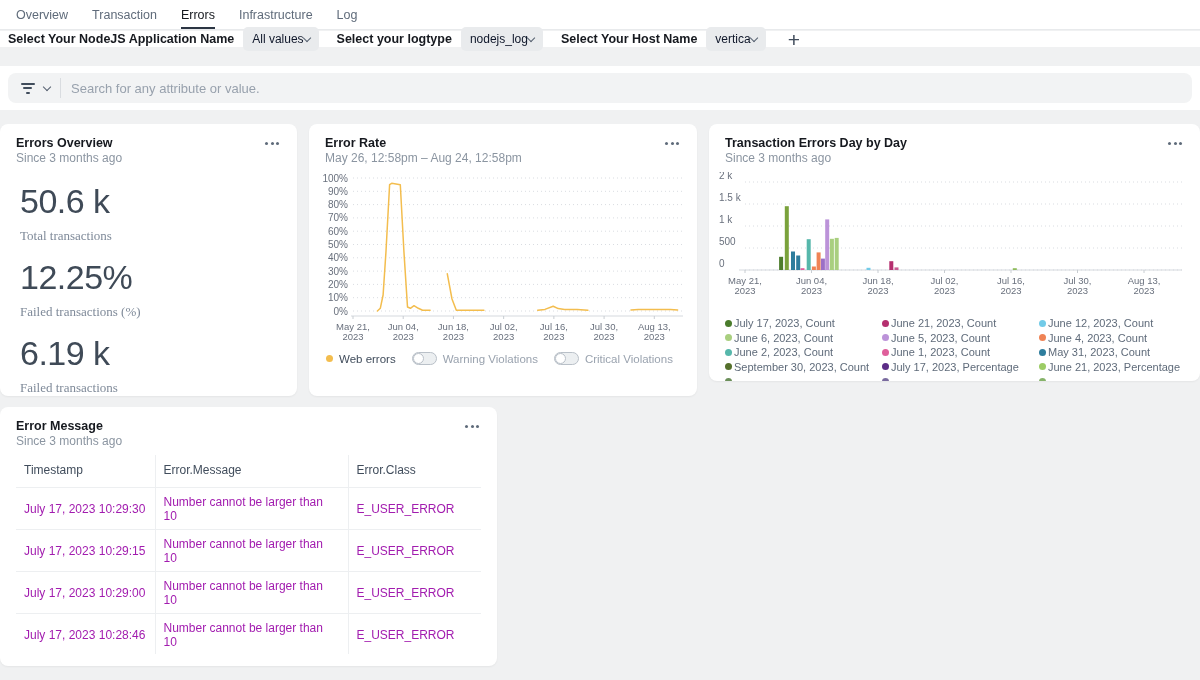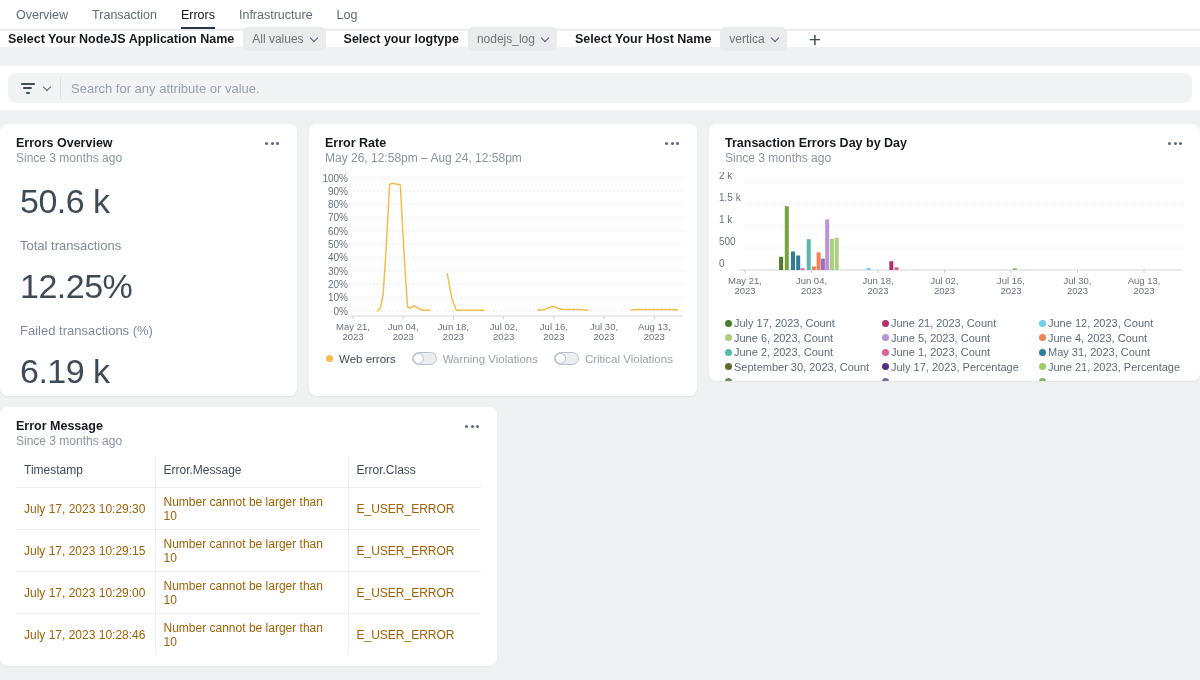--- a/index.html
+++ b/index.html
@@ -12,22 +12,22 @@
   .topnav { position:absolute; top:0; left:0; right:0; height:30px; background:#fff;
             border-bottom:1px solid #e8eaec; display:flex; align-items:stretch; padding-left:16px; gap:24px; }
   .tab { display:flex; align-items:center; font-size:12.5px; color:#5f6b7a; cursor:pointer;
          border-bottom:2px solid transparent; padding-top:2px; }
   .tab.active { color:#16191f; border-bottom-color:#2b3543; }
   
   .filters { position:absolute; top:31px; left:0; right:0; height:16px; background:#fff;
              display:flex; align-items:center; padding-left:8px; gap:18px; }
   .fgroup { display:flex; align-items:center; gap:9px; }
   .flabel { font-size:12.5px; font-weight:bold; color:#16191f; }
-  .pill { display:flex; align-items:center; gap:7px; background:#e9ebed; border:none; border-radius:5px;
-          padding:5px 9px; font-size:12px; color:#737373; font-family:inherit; cursor:pointer; }
+  .pill { display:flex; align-items:center; background:#e9ebed; border:none; border-radius:5px;
+          padding:5px 9px; font-size:12px; color:#0f172a; font-family:inherit; cursor:pointer; }
   .chev { width:6px; height:6px; border-right:1.5px solid #566070; border-bottom:1.5px solid #566070;
           transform:rotate(45deg); margin-top:-3px; flex-shrink:0; }
   .add-btn { background:none; border:none; font-size:21px; font-weight:300; color:#414d5c;
              margin-left:4px; cursor:pointer; line-height:1; font-family:inherit; }
   
   .search-strip { position:absolute; top:66px; left:0; right:0; height:44px; background:#fff; }
   .search-bar { margin:7px 8px; height:30px; background:#f2f3f4; border-radius:8px;
                 display:flex; align-items:center; padding:0 12px; gap:10px; }
   .funnel { display:flex; flex-direction:column; align-items:center; gap:2.5px; width:15px; }
   .funnel i { display:block; height:2px; background:#414d5c; border-radius:1px; }
@@ -45,41 +45,41 @@
   #panel-table    { left:0;   top:407px; width:497px; height:259px; }
   .p-title { position:absolute; top:12px; left:16px; font-size:12.5px; font-weight:bold; color:#16191f; }
   .p-sub   { position:absolute; top:27px; left:16px; font-size:12px; color:#8b95a1; }
   .meatball { position:absolute; top:14px; right:16px; width:18px; height:10px; border:none; background:none;
               cursor:pointer; display:flex; align-items:center; justify-content:center; gap:2.5px; }
   .meatball i { width:3px; height:3px; border-radius:50%; background:#5f6b7a; display:block; }
   
   .metrics { position:absolute; top:58px; left:20px; }
   .metric { margin-bottom:14px; }
   .metric .num { font-size:34px; color:#3f4a57; letter-spacing:-0.5px; line-height:38px; }
-  .metric .lbl { font-size:13px; color:#7f8a99; margin-top:18px; }
+  .metric .lbl { font-size:13px; color:#7f8a99; margin-top:8px;font-family:Liberation Serif, serif; }
   
   .chart-svg { position:absolute; left:8px; top:48px; }
   .rate-legend { position:absolute; left:17px; top:228px; display:flex; align-items:center; gap:16px;
                  font-size:11.5px; }
   .legend-series { display:flex; align-items:center; gap:6px; color:#414d5c; cursor:pointer; }
   .ldot { width:7px; height:7px; border-radius:50%; flex-shrink:0; }
   .toggle-item { display:flex; align-items:center; gap:6px; color:#9aa3af; cursor:pointer; }
   .switch { width:25px; height:13px; border-radius:7px; background:#eceff1; border:1px solid #b9c0c8; position:relative; }
   .switch i { position:absolute; left:0px; top:0px; width:11px; height:11px; border-radius:50%;
               background:#fff; border:1px solid #b9c0c8; display:block; }
   .txn-legend { position:absolute; left:16px; right:10px; top:192px; display:grid;
                 grid-template-columns:1fr 1fr 1fr; grid-auto-rows:14.5px; column-gap:6px; }
   .txn-legend .item { display:flex; align-items:center; gap:2px; font-size:11px; color:#5f6b7a; cursor:pointer;
                       white-space:nowrap; overflow:hidden; }
   
   .table-clip { position:absolute; left:16px; right:16px; top:48px; height:199px; overflow:hidden; }
   table { width:100%; border-collapse:collapse; table-layout:fixed; }
   col.c1{ width:139px; } col.c2{ width:193px; } col.c3{ width:auto; }
   th { text-align:left; font-weight:normal; font-size:12px; color:#414d5c; padding:8px 8px 10px 8px; }
-  td { font-size:12px; color:#a16207; padding:7px 8px 6px 8px; border-top:1px solid #edeff1; }
+  td { font-size:12px; color:#a21caf; padding:7px 8px 6px 8px; border-top:1px solid #edeff1; }
   th + th, td + td { border-left:1px solid #edeff1; }
 </style>
 </head>
 <body>
 
 <nav class="topnav">
     <div class="tab">Overview</div>
     <div class="tab">Transaction</div>
     <div class="tab active">Errors</div>
     <div class="tab">Infrastructure</div>

